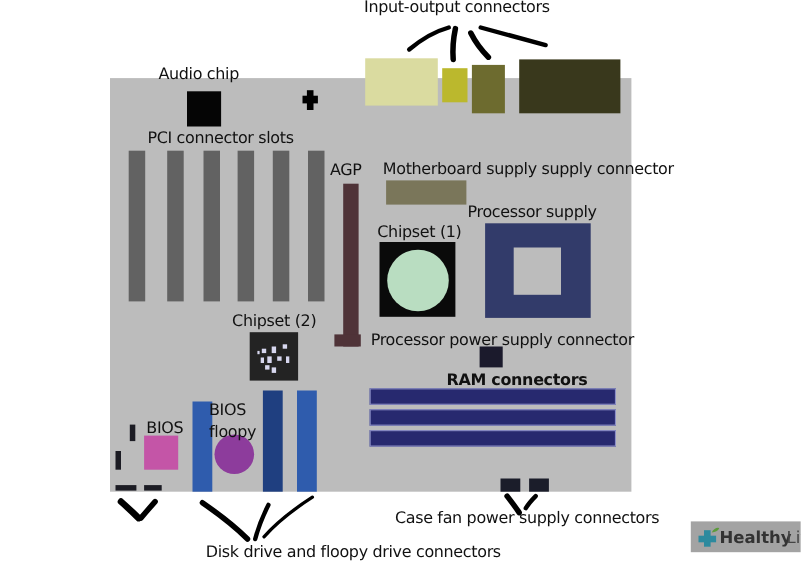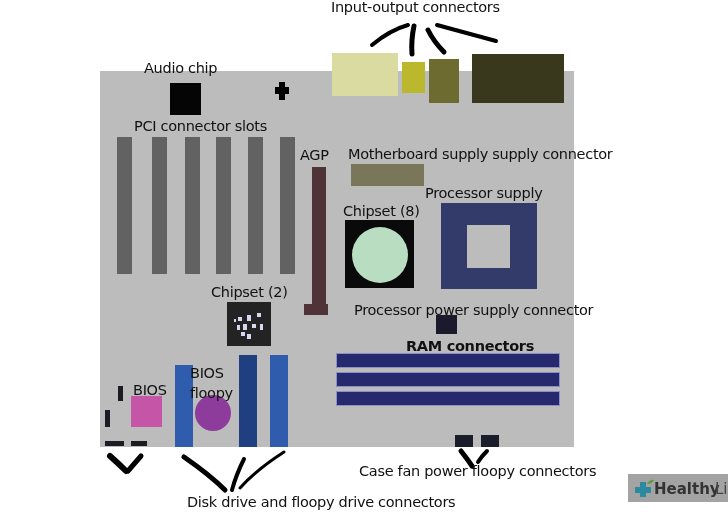--- a/index.html
+++ b/index.html
@@ -99,30 +99,30 @@
     <path d="M487 451 Q481 457 478 462" stroke-width="4"></path>
   </g>
 </svg>
 
 <div class="lbl" style="left:331px;top:0px;">Input-output connectors</div>
 <div class="lbl" style="left:144px;top:61px;">Audio chip</div>
 <div class="lbl" style="left:134px;top:119px;">PCI connector slots</div>
 <div class="lbl" style="left:300px;top:148px;">AGP</div>
 <div class="lbl" style="left:348px;top:147px;">Motherboard supply supply connector</div>
 <div class="lbl" style="left:425px;top:186px;">Processor supply</div>
-<div class="lbl" style="left:343px;top:204px;">Chipset (8)</div>
+<div class="lbl" style="left:343px;top:204px;">Chipset (1)</div>
 <div class="lbl" style="left:211px;top:285px;">Chipset (2)</div>
-<div class="lbl" style="left:354px;top:303px;">Processor power supply connector</div>
+<div class="lbl" style="left:337px;top:303px;">Processor power supply connector</div>
 <div class="lbl" style="left:406px;top:339px;font-weight:bold;">RAM connectors</div>
 <div class="lbl" style="left:190px;top:366px;">BIOS</div>
 <div class="lbl" style="left:190px;top:386px;">floopy</div>
 <div class="lbl" style="left:133px;top:383px;">BIOS</div>
 <div class="lbl" style="left:102px;top:475px;margin-top:39px;">Jumpers</div>
 <div class="lbl" style="left:187px;top:495px;">Disk drive and floopy drive connectors</div>
-<div class="lbl" style="left:359px;top:464px;">Case fan power floopy connectors</div>
+<div class="lbl" style="left:359px;top:464px;">Case fan power supply connectors</div>
 
 <div class="abs wm">
   <svg class="abs" style="left:6px;top:5px;" width="20" height="20">
     <rect x="6" y="3" width="6" height="15" fill="#2d8a9e"></rect>
     <rect x="1" y="8" width="16" height="6" fill="#2d8a9e"></rect>
     <path d="M13 5 Q16 0 20 1 Q18 5 13 5Z" fill="#5c9b3a"></path>
   </svg>
   <span class="abs" style="left:26px;top:6px;font-size:15px;font-weight:bold;color:#333;">Healthy</span>
   <span class="abs" style="left:87px;top:6px;font-size:15px;color:#444;">Living</span>
 </div>

